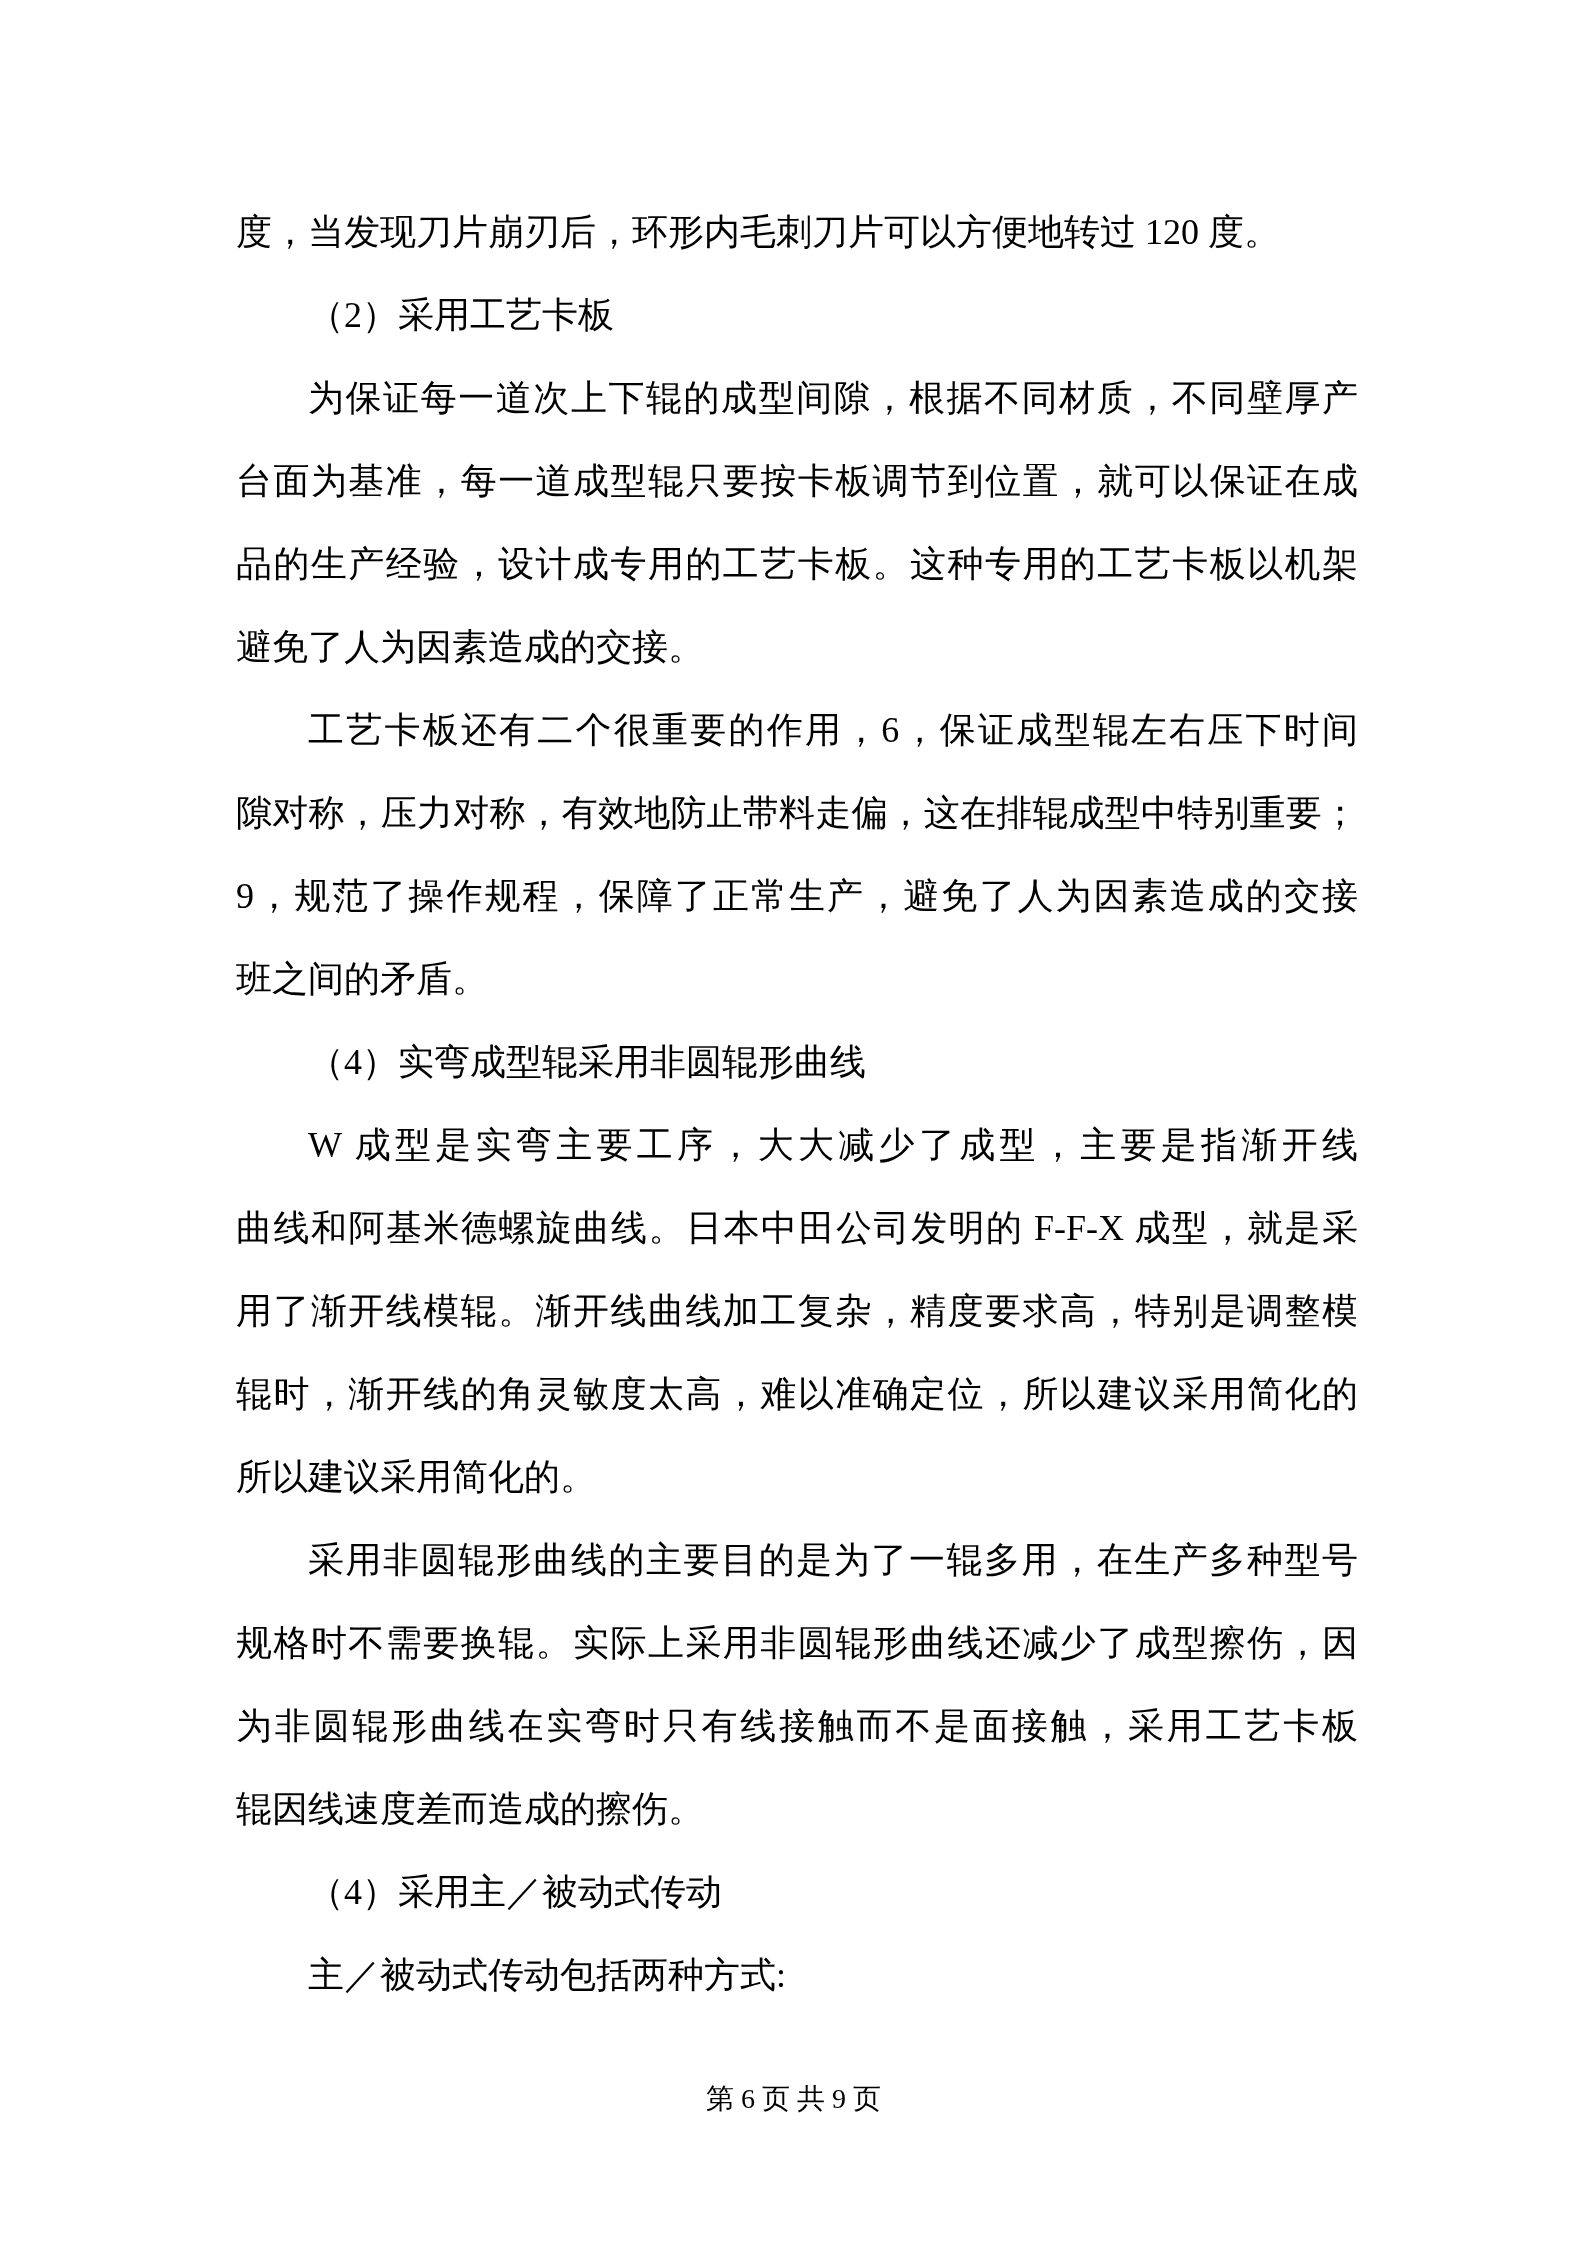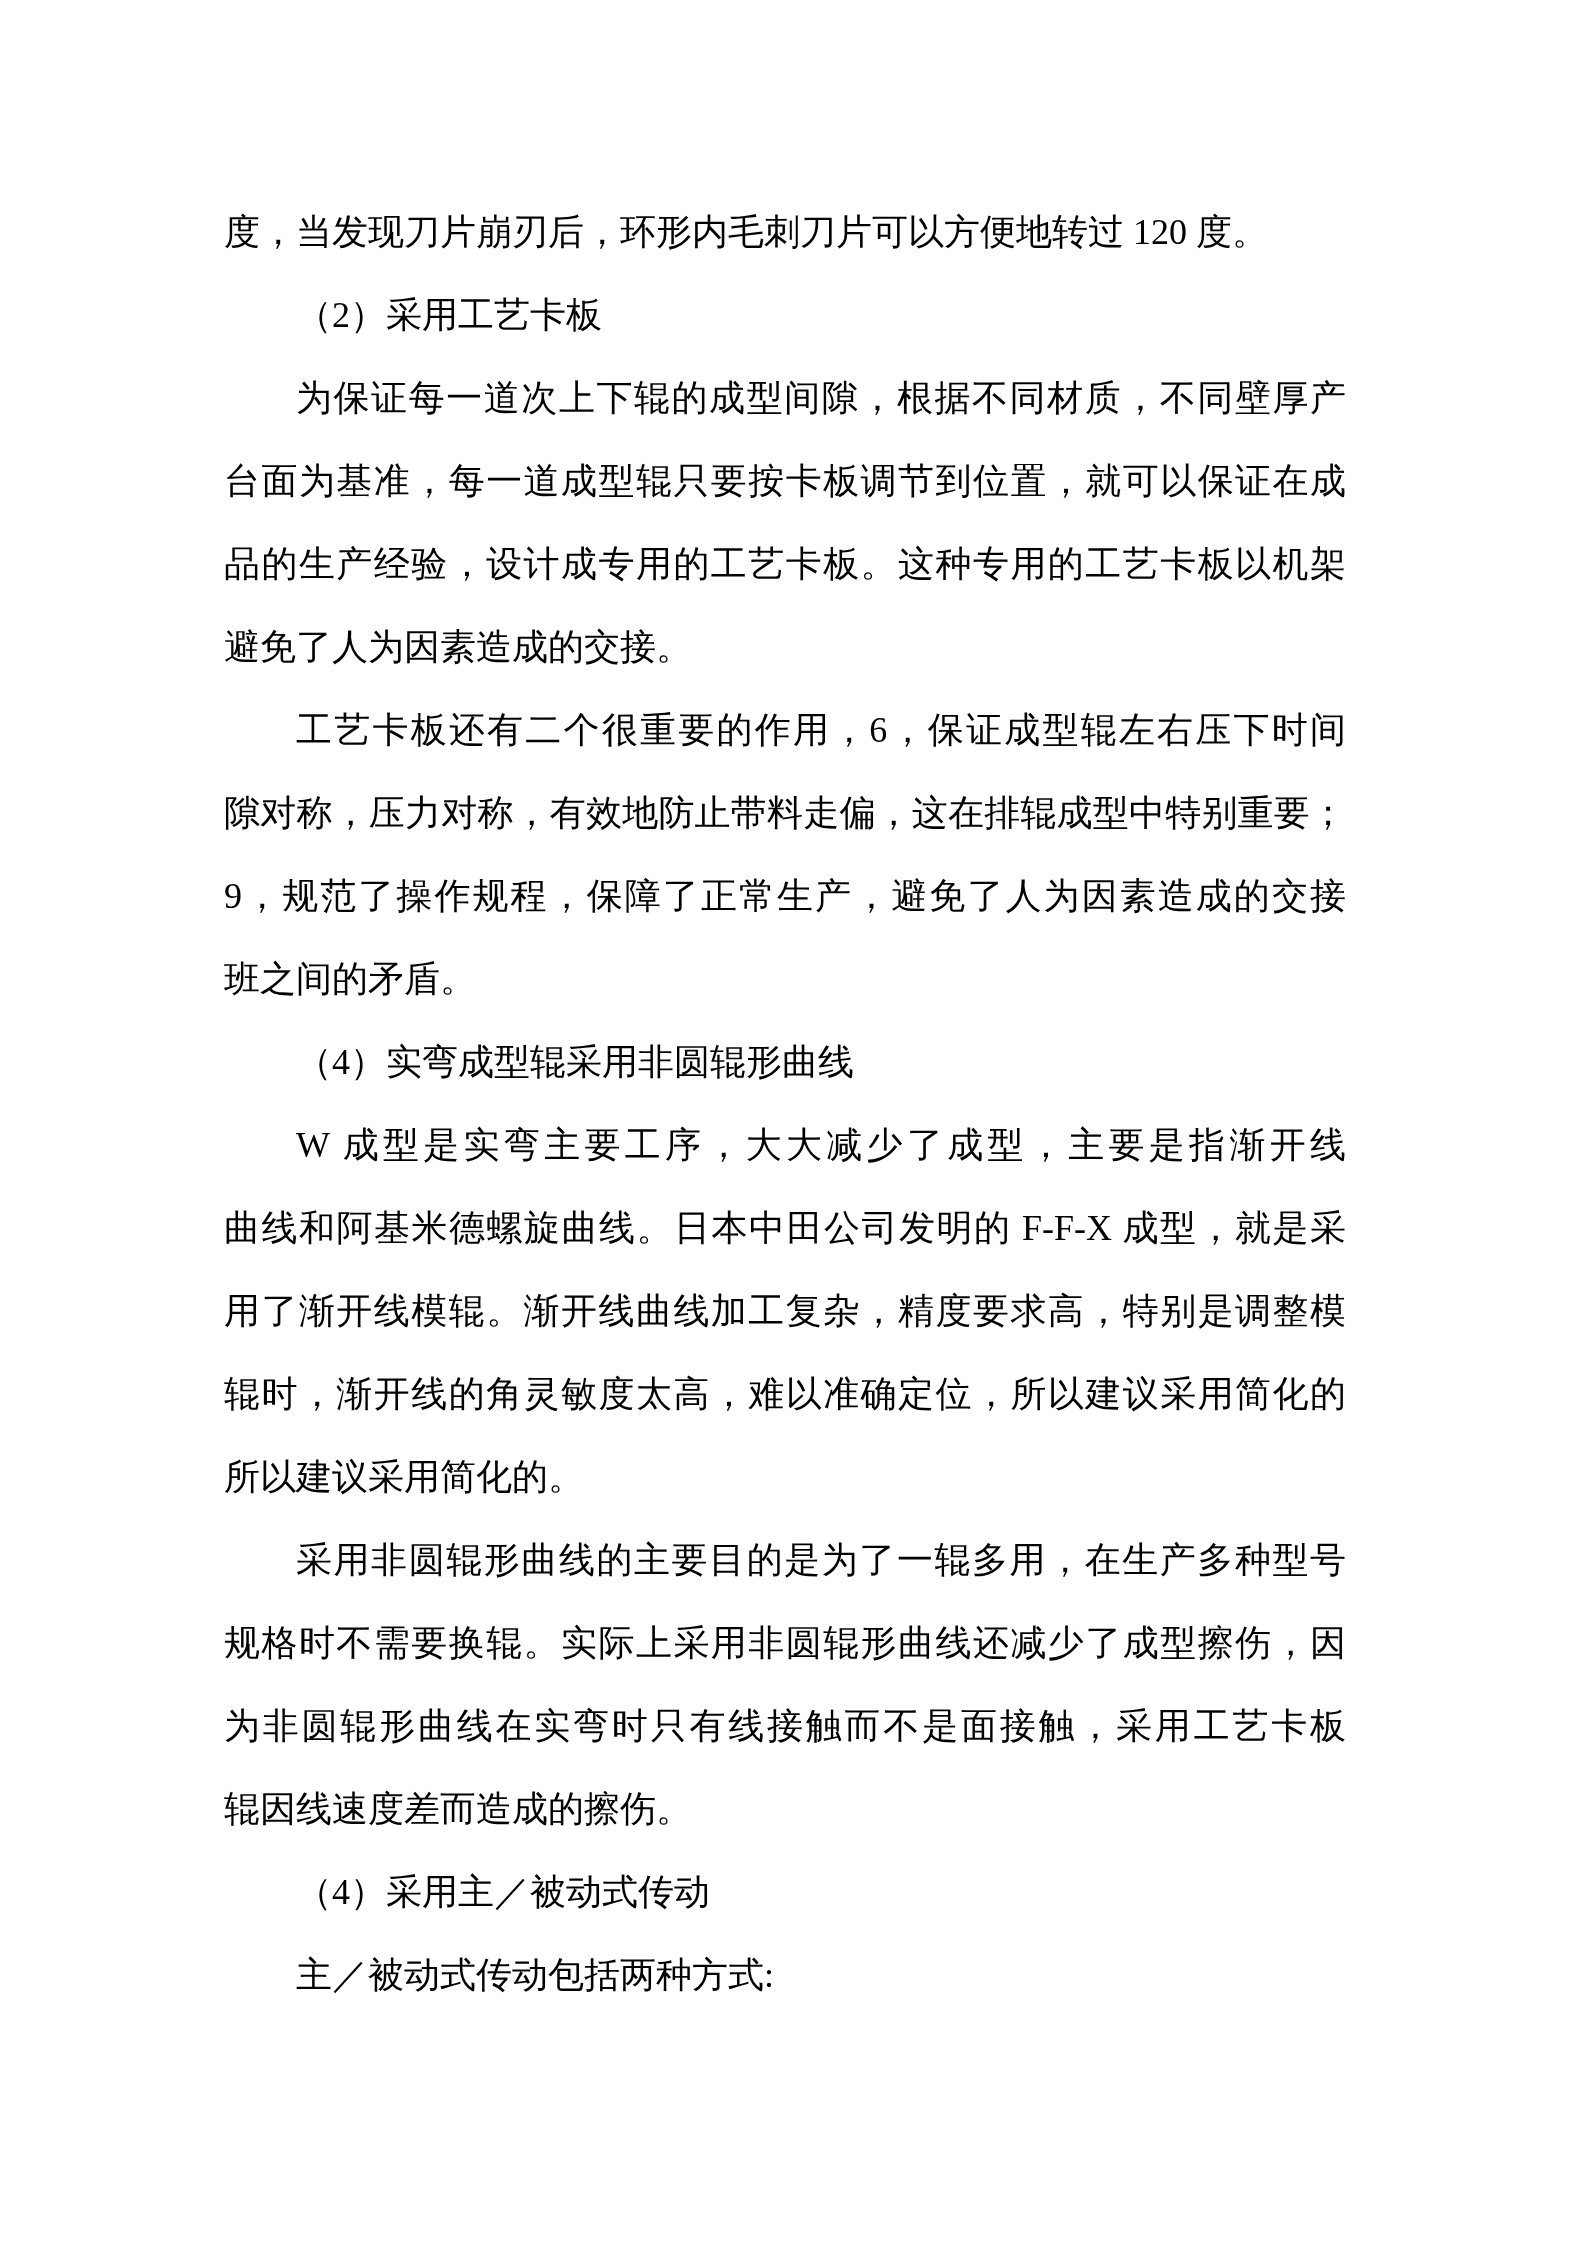--- a/index.html
+++ b/index.html
@@ -11,21 +11,21 @@
     position: relative;
     width: 1587px;
     height: 2245px;
     background: #ffffff;
     font-family: "Liberation Serif", "DejaVu Serif", serif;
     color: #000000;
     overflow: hidden;
   }
   .body-text {
     position: absolute;
-    left: 224px;
+    left: 236px;
     top: 191px;
     width: 1122px;
   }
   .line {
     margin: 0;
     padding: 0;
     font-size: 36px;
     line-height: 83px;
     height: 83px;
     color: #000000;
@@ -75,13 +75,16 @@
     <p class="line fill">辊时，渐开线的角灵敏度太高，难以准确定位，所以建议采用简化的</p>
     <p class="line">所以建议采用简化的。</p>
     <p class="line indent fill">采用非圆辊形曲线的主要目的是为了一辊多用，在生产多种型号</p>
     <p class="line fill">规格时不需要换辊。实际上采用非圆辊形曲线还减少了成型擦伤，因</p>
     <p class="line fill">为非圆辊形曲线在实弯时只有线接触而不是面接触，采用工艺卡板</p>
     <p class="line">辊因线速度差而造成的擦伤。</p>
     <p class="line indent">（4）采用主／被动式传动</p>
     <p class="line indent">主／被动式传动包括两种方式:</p>
   </div>
 
+  <div class="footer">
+    <span>第 6 页 共 9 页</span>
+  </div>
 </div>
 
 </body></html>

